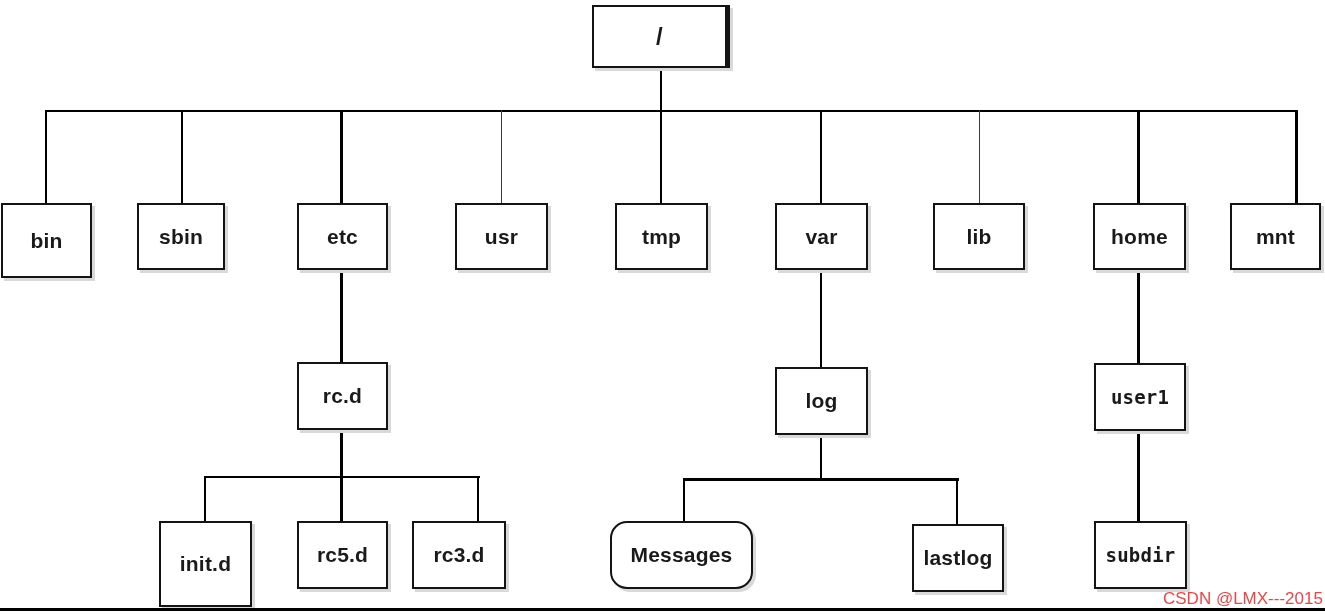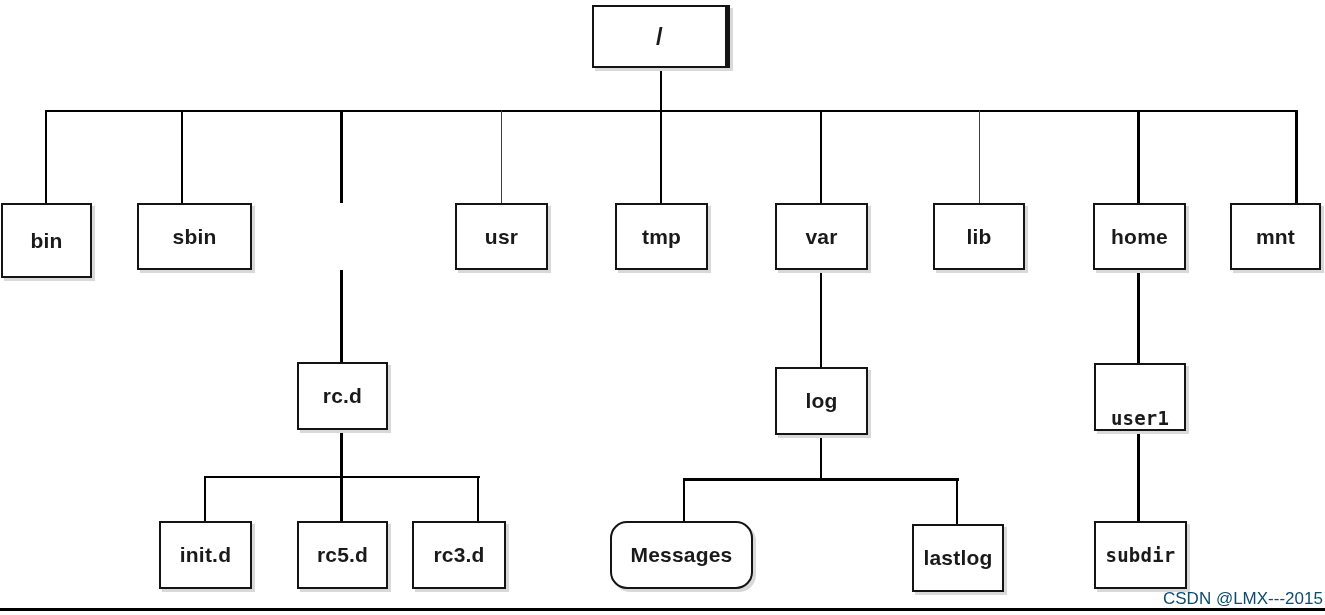--- a/index.html
+++ b/index.html
@@ -23,21 +23,21 @@
     letter-spacing:0.2px;
   }
   .node.root{border-right-width:5px;font-size:24px;}
   .node.mono{font-family:"DejaVu Sans Mono", monospace;font-size:19px;}
   .edge{position:absolute;background:#000000;}
   .edge.light{background:#3c3c3c;}
   .watermark{
     position:absolute;
     left:1163px;top:589px;
     font-size:17px;
-    color:#0c4a6e;
+    color:#ef4444;
     white-space:nowrap;
     font-family:"Liberation Sans", sans-serif;
   }
   .bottom-rule{position:absolute;left:0;top:608px;width:1325px;height:3px;background:#000000;}
 </style>
 </head>
 <body>
 
 <div class="canvas">
 
@@ -68,22 +68,25 @@
 
   <div class="edge" style="left:1137px;top:430px;width:3px;height:91px;"></div>
 
   <div class="node root" style="left:592px;top:5px;width:138px;height:63px;">
     <span>/</span>
   </div>
 
   <div class="node" style="left:1px;top:203px;width:91px;height:75px;">
     <span>bin</span>
   </div>
-  <div class="node" style="left:137px;top:203px;width:115px;height:67px;">
+  <div class="node" style="left:137px;top:203px;width:88px;height:67px;">
     <span>sbin</span>
+  </div>
+  <div class="node" style="left:297px;top:203px;width:91px;height:67px;">
+    <span>etc</span>
   </div>
   <div class="node" style="left:455px;top:203px;width:93px;height:67px;">
     <span>usr</span>
   </div>
   <div class="node" style="left:615px;top:203px;width:93px;height:67px;">
     <span>tmp</span>
   </div>
   <div class="node" style="left:775px;top:203px;width:93px;height:67px;">
     <span>var</span>
   </div>
@@ -96,25 +99,25 @@
   <div class="node" style="left:1230px;top:203px;width:91px;height:67px;">
     <span>mnt</span>
   </div>
 
   <div class="node" style="left:297px;top:362px;width:91px;height:68px;">
     <span>rc.d</span>
   </div>
   <div class="node" style="left:775px;top:367px;width:93px;height:68px;">
     <span>log</span>
   </div>
-  <div class="node mono" style="left:1094px;top:363px;width:92px;height:68px;align-items:flex-end;">
+  <div class="node mono" style="left:1094px;top:363px;width:92px;height:68px;">
     <span>user1</span>
   </div>
 
-  <div class="node" style="left:159px;top:521px;width:93px;height:68px;justify-content:center;">
+  <div class="node" style="left:159px;top:521px;width:93px;height:86px;justify-content:center;">
     <span>init.d</span>
   </div>
   <div class="node" style="left:297px;top:521px;width:91px;height:68px;">
     <span>rc5.d</span>
   </div>
   <div class="node" style="left:412px;top:521px;width:94px;height:68px;">
     <span>rc3.d</span>
   </div>
   <div class="node" style="left:610px;top:521px;width:143px;height:68px;border-radius:17px;">
     <span>Messages</span>

